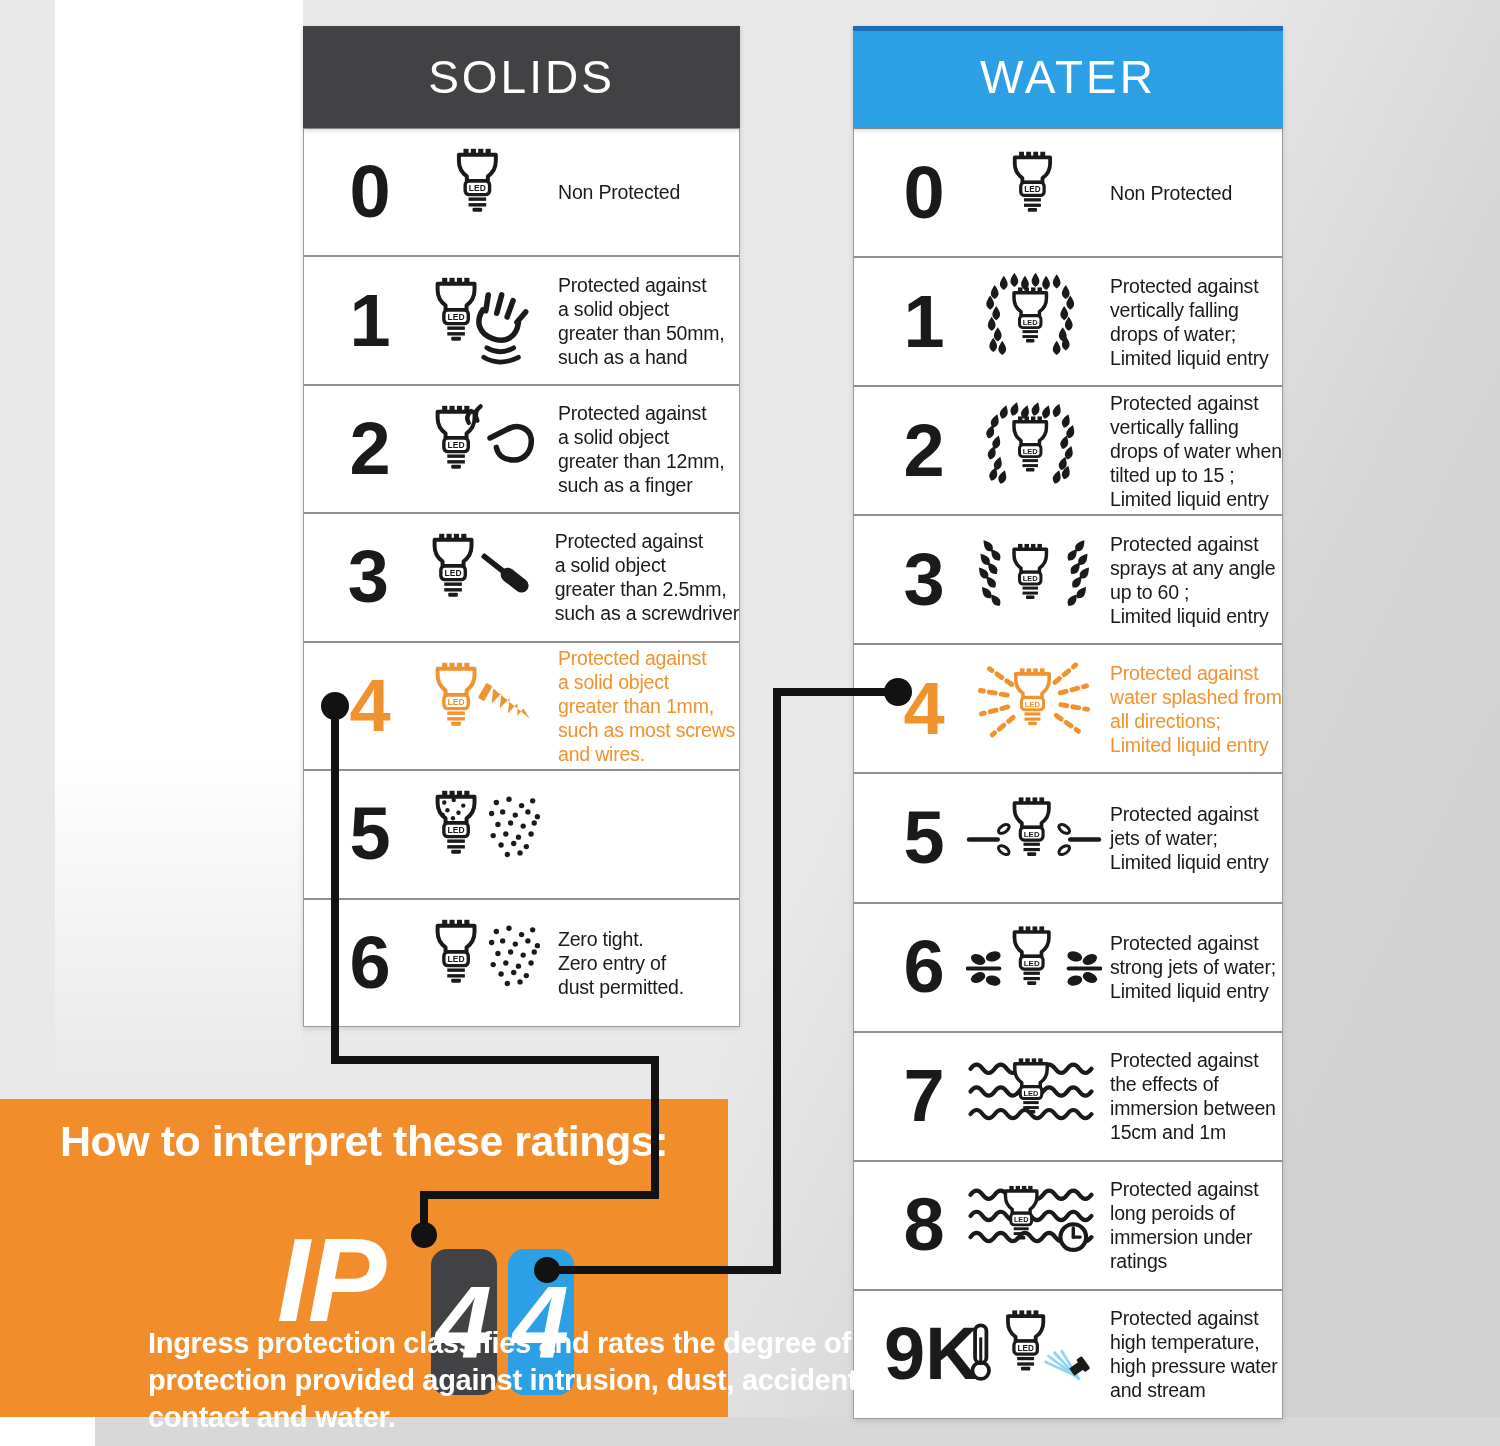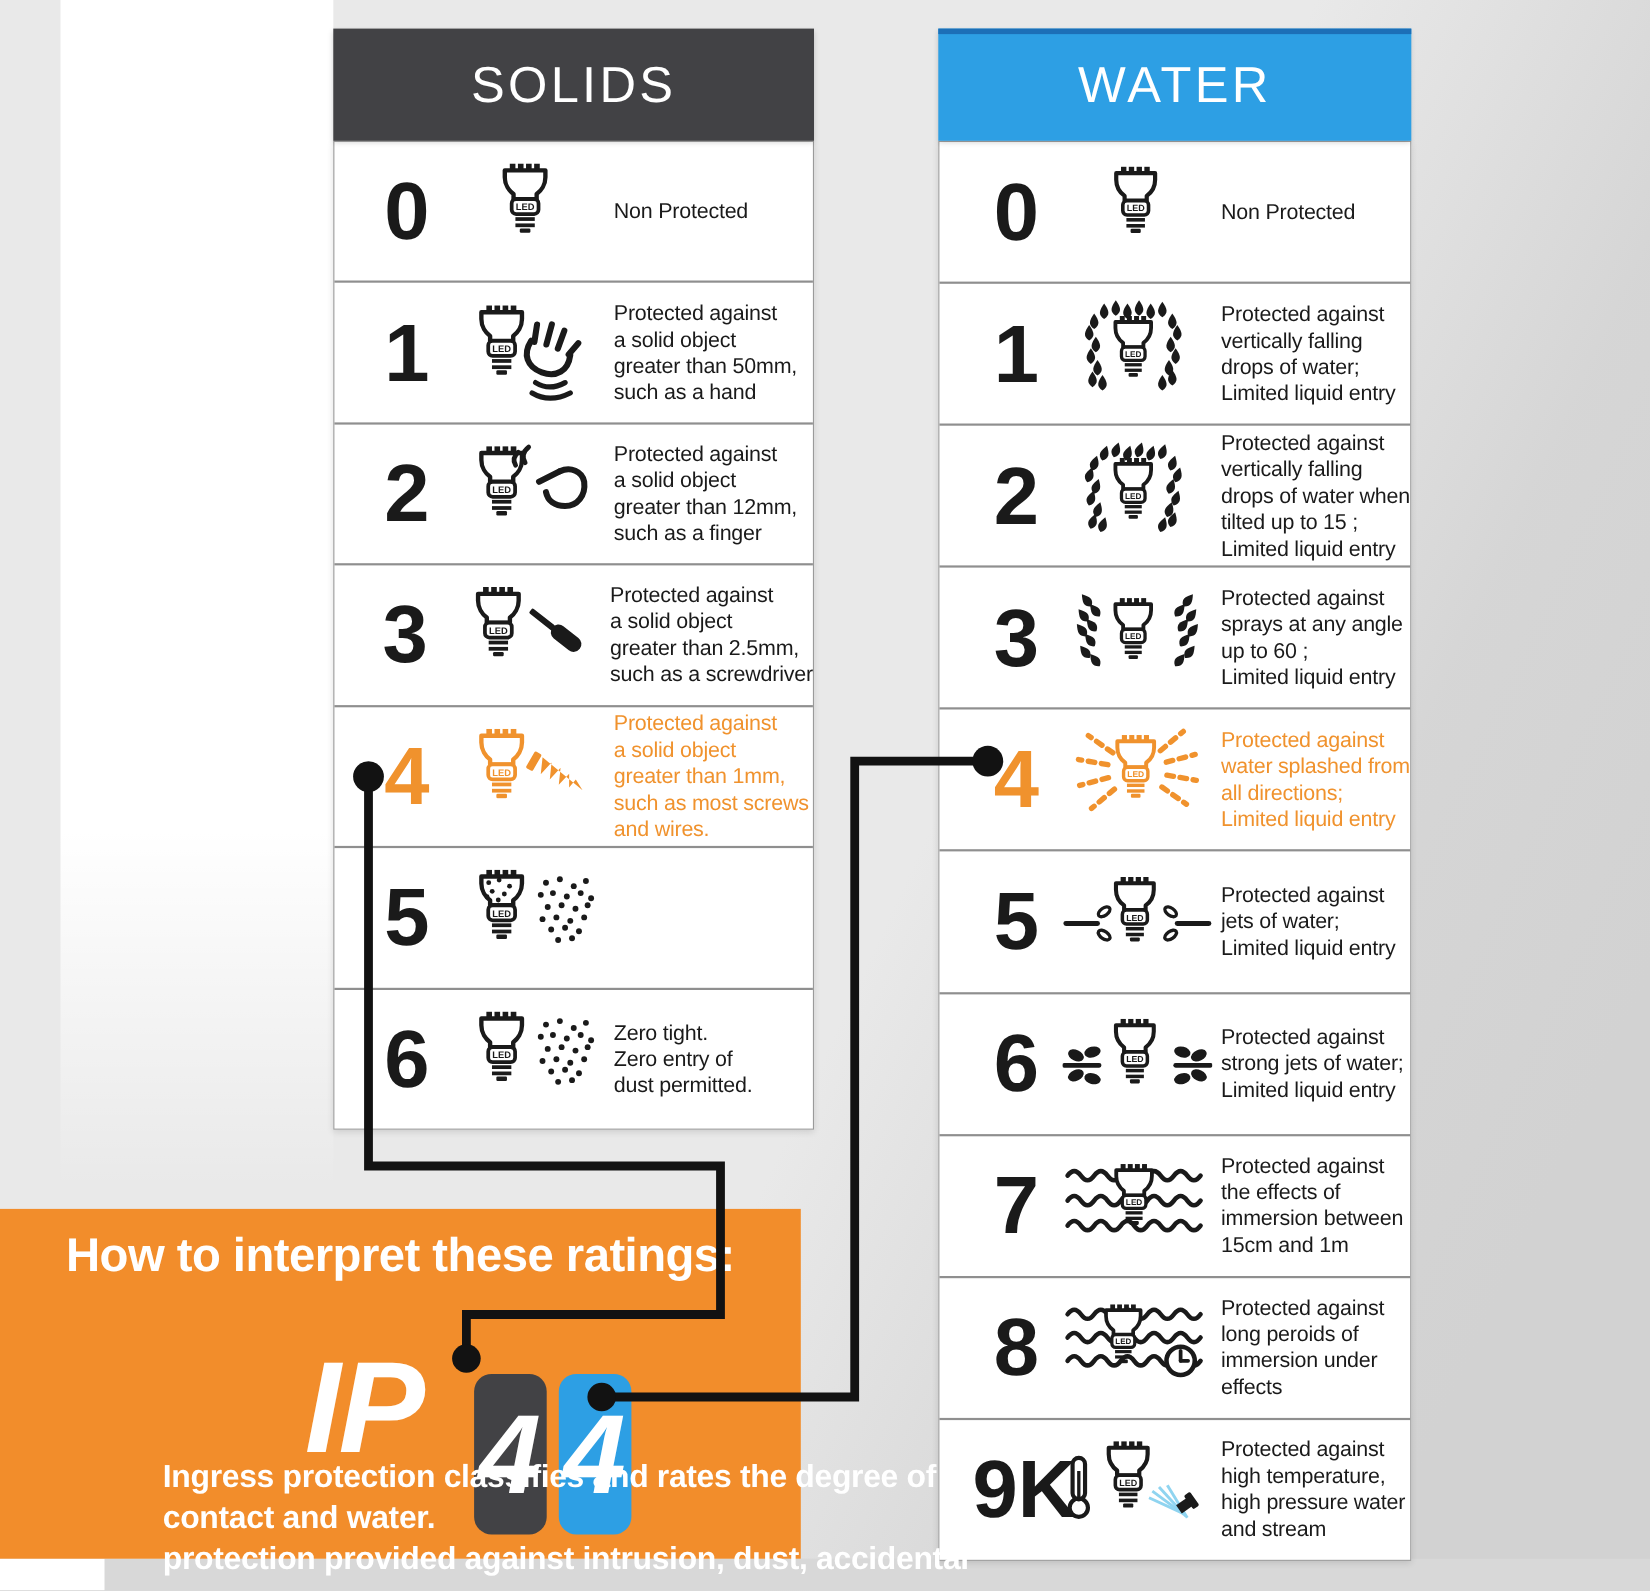--- a/index.html
+++ b/index.html
@@ -481,21 +481,21 @@
               <use href="#bulb" x="42" y="8" width="64" height="71.7"></use>
               <circle cx="142" cy="76" r="17" fill="#fff" stroke="currentColor" stroke-width="5.5"></circle>
       <line x1="142" y1="76" x2="142" y2="64" stroke="currentColor" stroke-width="4.5" stroke-linecap="round"></line>
       <line x1="142" y1="76" x2="151" y2="76" stroke="currentColor" stroke-width="4.5" stroke-linecap="round"></line>
             </svg>
           </div>
     <div class="desc">
             <div>Protected against</div>
             <div>long peroids of</div>
             <div>immersion under</div>
-            <div>effects</div>
+            <div>ratings</div>
           </div>
   </div>
 
   <div class="iprow">
     <div class="num">9K</div>
     <div class="icon">
             <svg viewBox="0 0 180 120" width="168" height="112">
               <g transform="translate(12,22)">
       <rect x="0" y="0" width="15" height="50" rx="7.5" fill="none" stroke="currentColor" stroke-width="5"></rect>
       <circle cx="7.5" cy="60" r="11" fill="none" stroke="currentColor" stroke-width="5"></circle>
@@ -530,22 +530,22 @@
       <span class="ip-label">IP</span>
       <span class="digit-box dark" style="background: rgb(66, 66, 69);">
         <span>4</span>
       </span>
       <span class="digit-box blue" style="background: rgb(45, 159, 228);">
         <span>4</span>
       </span>
     </div>
     <div class="panel-text" id="panel-lines">
         <div>Ingress protection classifies and rates the degree of</div>
+        <div>protection provided against intrusion, dust, accidental</div>
         <div>contact and water.</div>
-        <div>protection provided against intrusion, dust, accidental</div>
       </div>
   </section>
 
   <svg class="connectors" viewBox="0 0 1500 1446">
     <g fill="none" stroke-width="8">
       <polyline points="335,706 335,1060 655,1060 655,1195 424,1195 424,1232" class="conn" stroke="#121212"></polyline>
       <circle cx="335" cy="706" r="14" class="conn-dot" fill="#121212" stroke="none"></circle>
       <circle cx="424" cy="1235" r="13" class="conn-dot" fill="#121212" stroke="none"></circle>
     </g>
     <g fill="none" stroke-width="8">

